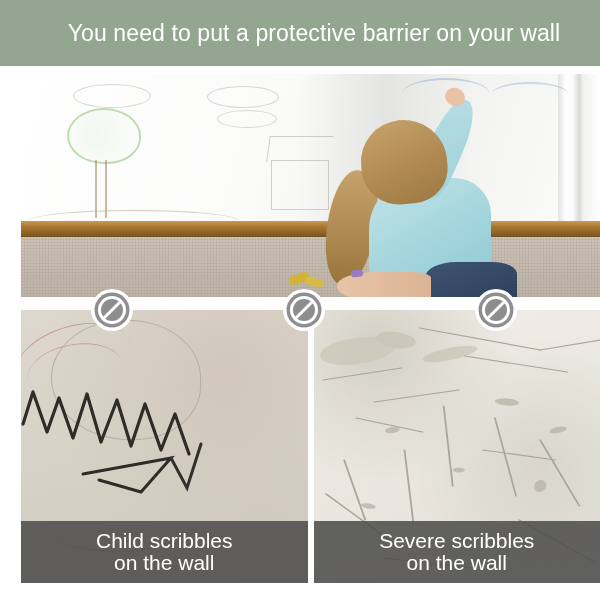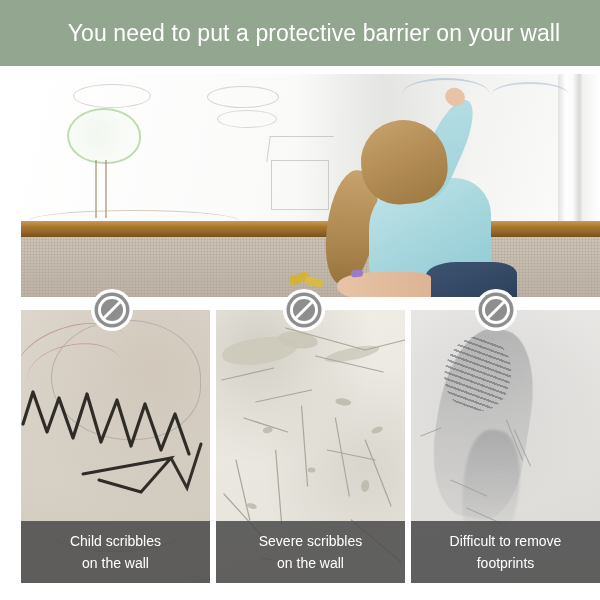--- a/index.html
+++ b/index.html
@@ -229,21 +229,21 @@
     border-radius:40% 46% 50% 46%;
     transform:rotate(6deg);
     filter:blur(1px);
   }
 
   
   .caption{
     position:absolute; left:0; right:0; bottom:0; height:62px;
     background:rgba(74,74,74,0.86);
     display:flex; flex-direction:column; align-items:center; justify-content:center;
-    color:#ffffff; font-size:14px; line-height:22px; 
+    color:#ffffff; font-size:21px; line-height:22px; 
     padding:0 4px;
   }
   .caption span{ display:block; white-space:nowrap; }
 
   
   .no-icon{
     position:absolute; width:44px; height:44px; top:288px;
     transform:translateX(-50%);
     z-index:5;
   }
@@ -340,41 +340,20 @@
           <ellipse cx="150" cy="176" rx="4" ry="6" transform="rotate(10 150 176)"></ellipse>
         </g>
       </svg>
     </div>
     <div class="caption">
       <span>Severe scribbles</span>
       <span>on the wall</span>
     </div>
   </div>
 
-  <div class="panel">
-    <div class="panel-media m-foot">
-      <div class="shoe"></div>
-      <div class="shoe-tread"></div>
-      <div class="shoe-smear"></div>
-      <svg style="position:absolute;inset:0;width:100%;height:100%" viewBox="0 0 190 273" preserveAspectRatio="none">
-        <g fill="none" stroke="#9b9b9c" stroke-width="1.1" stroke-linecap="round" opacity="0.7">
-          <path d="M96,110 L112,150"></path>
-            <path d="M104,120 L120,156"></path>
-          <path d="M40,170 L76,186"></path>
-            <path d="M56,198 L92,214"></path>
-          <path d="M66,226 L104,236"></path>
-            <path d="M10,126 L30,118"></path>
-        </g>
-      </svg>
-    </div>
-    <div class="caption">
-      <span>Difficult to remove</span>
-      <span>footprints</span>
-    </div>
-  </div>
 </div>
 
 <div class="no-icon" style="left:112px">
   <svg viewBox="0 0 44 44">
     <circle cx="22" cy="22" r="21" fill="#ffffff"></circle>
     <circle cx="22" cy="22" r="17.5" fill="#8e8e8e"></circle>
     <circle cx="22" cy="22" r="12.5" fill="none" stroke="#ffffff" stroke-width="3"></circle>
     <line x1="13.2" y1="30.8" x2="30.8" y2="13.2" stroke="#ffffff" stroke-width="3" stroke-linecap="butt"></line>
   </svg>
 </div>

